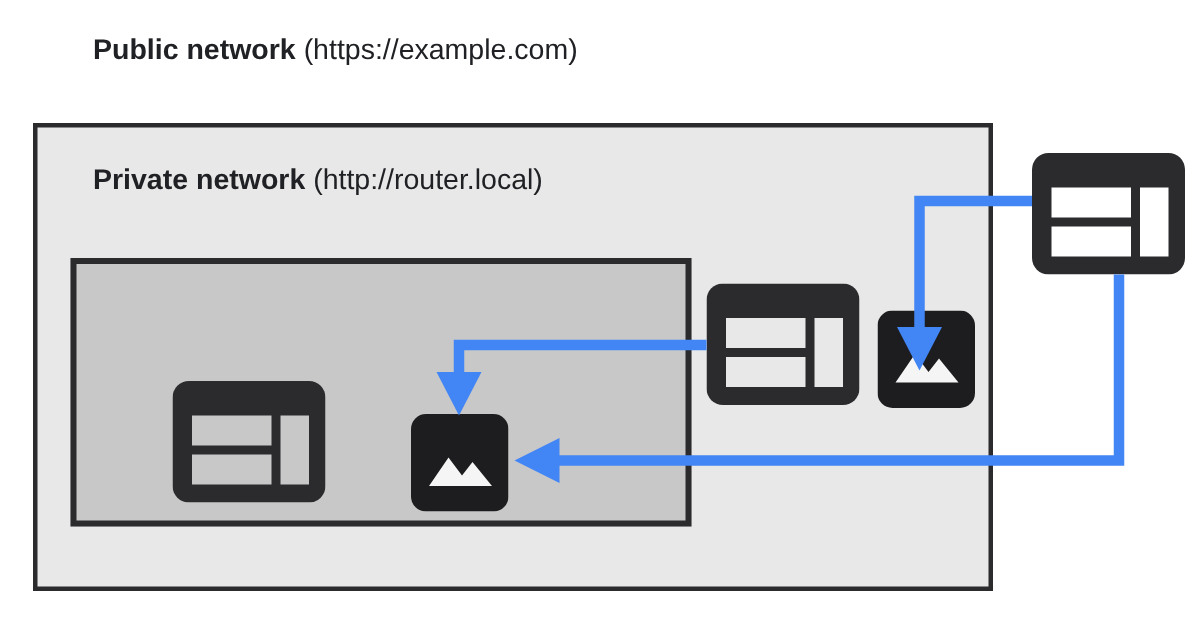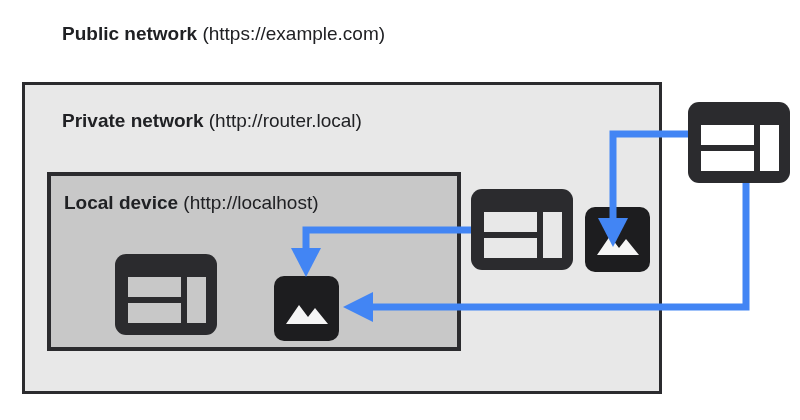--- a/index.html
+++ b/index.html
@@ -108,24 +108,20 @@
   <div class="label" id="private-label">
     <span class="strong">Private network</span>
     <span class="plain">(http://router.local)</span>
   </div>
 
   <div class="label" id="public-label">
     <span class="strong">Public network</span>
     <span class="plain">(https://example.com)</span>
   </div>
 
-  <div class="label" id="local-label">
-    <span class="strong">Local device</span>
-    <span class="plain">(http://localhost)</span>
-  </div>
 
   <div class="icon" id="icon-local-page">
     <svg viewBox="0 0 102 81" xmlns="http://www.w3.org/2000/svg">
       <rect x="0" y="0" width="102" height="81" rx="11" ry="11" fill="#2b2b2e"></rect>
       <rect x="13" y="23" width="53" height="20" fill="#c8c8c8"></rect>
       <rect x="13" y="49" width="53" height="20" fill="#c8c8c8"></rect>
       <rect x="72" y="23" width="19" height="46" fill="#c8c8c8"></rect>
     </svg>
   </div>
 

